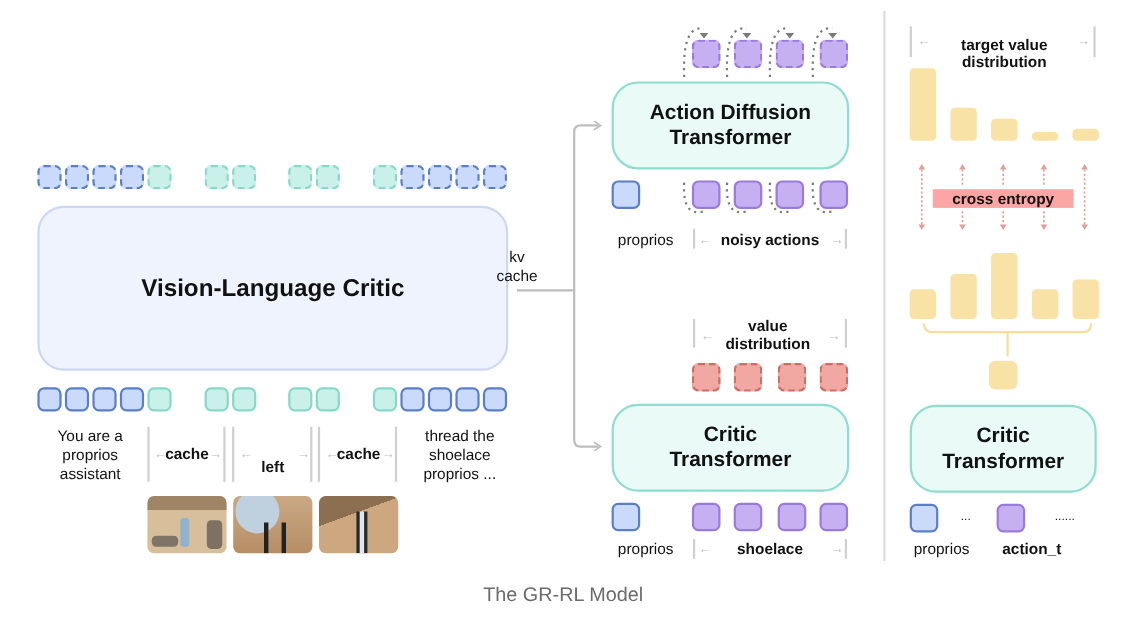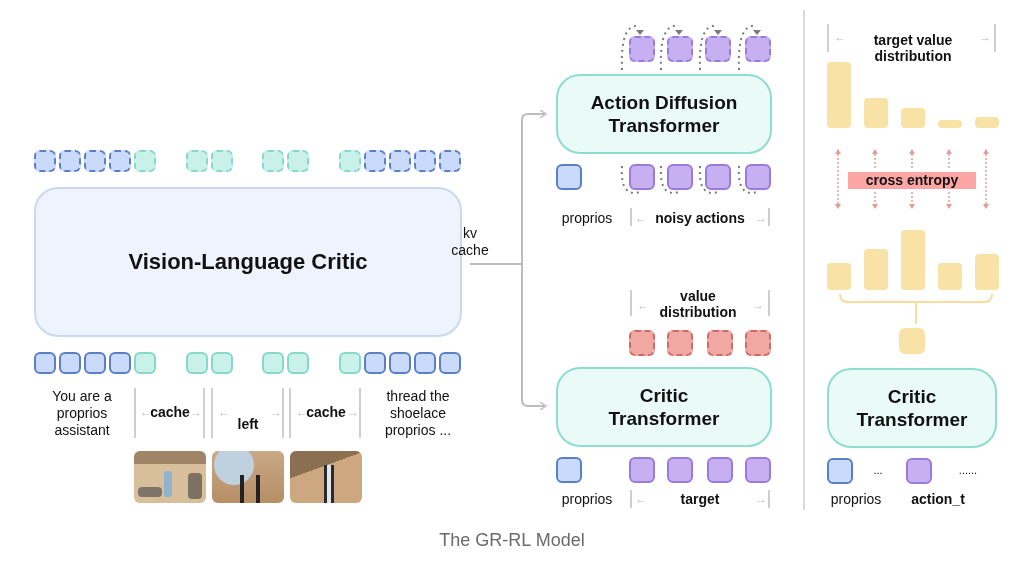--- a/index.html
+++ b/index.html
@@ -178,21 +178,21 @@
 
 <div class="tok blue" style="left:556px;top:457px;width:26px;height:26px"></div>
 <div class="tok purple" style="left:629px;top:457px;width:26px;height:26px"></div>
 <div class="tok purple" style="left:667px;top:457px;width:26px;height:26px"></div>
 <div class="tok purple" style="left:707px;top:457px;width:26px;height:26px"></div>
 <div class="tok purple" style="left:745px;top:457px;width:26px;height:26px"></div>
 
 <div class="lbl" style="left:552px;top:491px;width:70px">proprios</div>
 <div class="vbar" style="left:630px;top:490px;height:18px"></div>
 <span class="arr" style="left:635px;top:492px">←</span>
-<div class="lbl bold" style="left:660px;top:491px;width:80px">target</div>
+<div class="lbl bold" style="left:660px;top:491px;width:80px">shoelace</div>
 <span class="arr" style="left:755px;top:492px">→</span>
 <div class="vbar" style="left:768px;top:490px;height:18px"></div>
 
 <div class="divider"></div>
 
 <div class="vbar" style="left:827px;top:24px;height:28px"></div>
 <span class="arr" style="left:834px;top:30px">←</span>
 <div class="lbl bold" style="left:856px;top:32px;width:114px;line-height:16px">
   <div>target value</div>
   <div>distribution</div>

